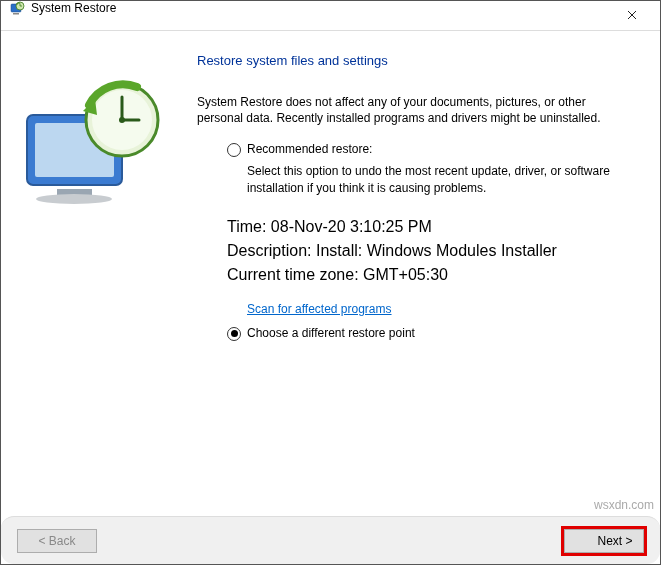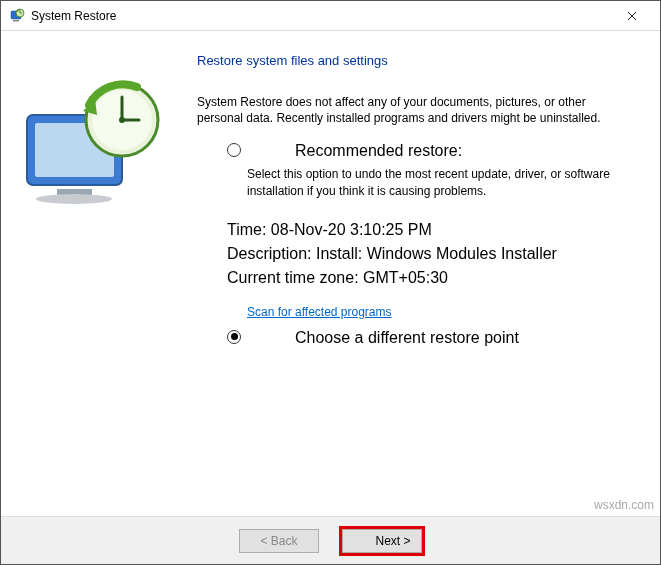--- a/index.html
+++ b/index.html
@@ -15,21 +15,20 @@
     height: 565px;
     border: 1px solid #555;
     background: #fff;
     display: flex;
     flex-direction: column;
     position: relative;
   }
   .titlebar {
     height: 30px;
     display: flex;
-    align-items: center;
     padding: 0 8px;
     border-bottom: 1px solid #ddd;
   }
   .titlebar .app-icon {
     width: 16px; height: 16px;
     margin-right: 6px;
   }
   .title-text {
     flex: 1;
     font-size: 12px;
@@ -86,22 +85,21 @@
     align-items: center; justify-content: center;
     background: #fff;
   }
   .radio.checked::after {
     content: "";
     width: 7px; height: 7px;
     background: #000;
     border-radius: 50%;
   }
   .radio-label {
-    font-size: 16px;
-    margin-left: 48px;
+    font-size: 12px;
   }
   .subtext {
     margin-left: 20px;
     font-size: 12px;
     line-height: 1.35;
     margin-bottom: 22px;
   }
   .detail-line {
     font-size: 16px;
     margin-bottom: 6px;
@@ -113,23 +111,24 @@
     text-decoration: underline;
     font-size: 12px;
     margin-top: 12px;
   }
   .footer {
     height: 48px;
     background: #f0f0f0;
     border-top: 1px solid #ddd;
     display: flex;
     align-items: center;
-    justify-content: center;
+    justify-content: space-between;
     padding: 0 16px;
     gap: 23px;
+    border-radius: 13px;
   }
   .btn {
     min-width: 80px;
     height: 24px;
     border: 1px solid #adadad;
     background: #e1e1e1;
     font-size: 12px;
     display: flex;
     align-items: center;
     justify-content: center;

